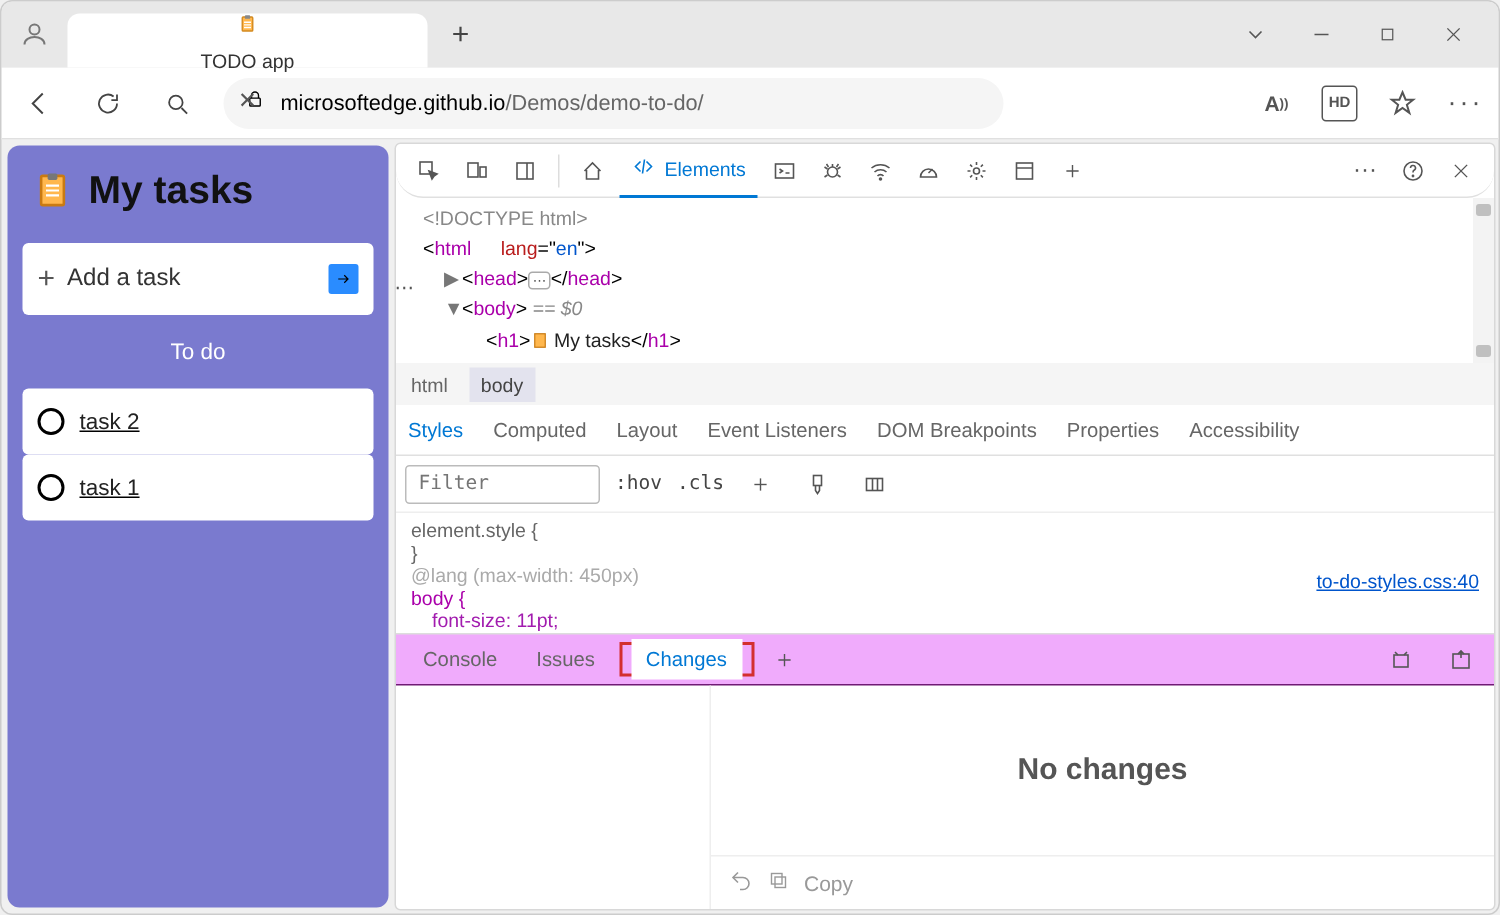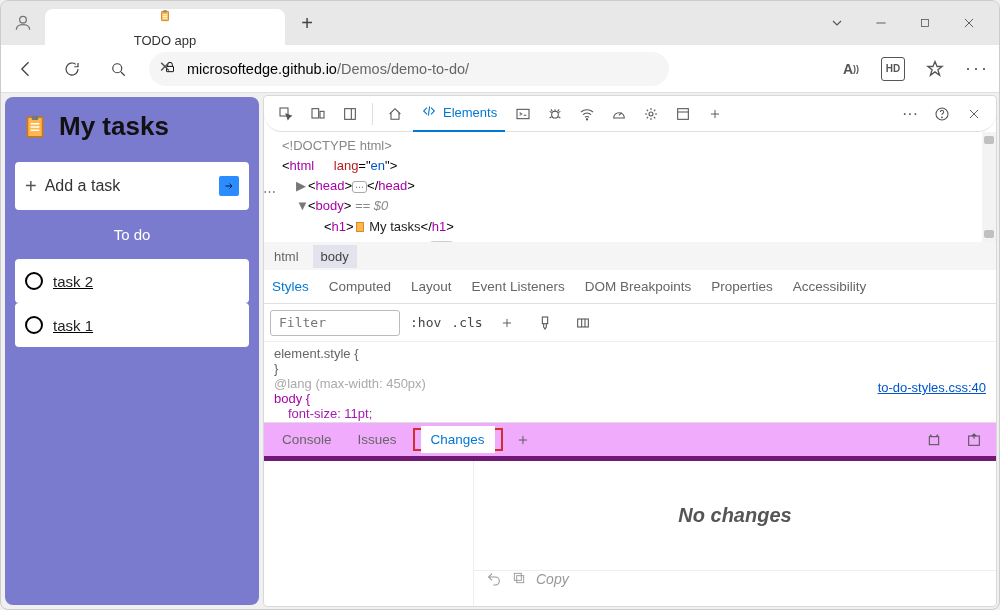--- a/index.html
+++ b/index.html
@@ -85,25 +85,25 @@
 .s-body { color: #aa00aa; }
 .s-prop { color: #a21caf; padding-left: 14px; }
 .s-link { position: absolute; right: 10px; top: 38px; color: #0055cc; text-decoration: underline; font-size: 13px; }
 
 .drawer-tabs { height: 34px; border-top: 1px solid #ddd; background:#f0abfc; display:flex; align-items:center; padding: 0 8px; gap: 6px; font-size: 13.5px; color:#666; position: relative; }
 .drawer-tab { padding: 6px 10px; }
 .drawer-tab.active { color: #0078d4; background:#fff; }
 .highlight-box { border: 2.5px solid #d32f2f; position: relative; padding: 2px 6px; }
 .drawer-actions { margin-left: auto; display:flex; gap: 12px; }
 
-.drawer-body { flex: 1; display: flex; min-height: 0; border-top: 5px solid #701a75; font-style: italic; }
+.drawer-body { flex: 1; display: flex; min-height: 0; border-top: 1px solid #701a75; }
 .drawer-left { width: 210px; border-right: 1px solid #eee; }
 .drawer-right { flex: 1; display:flex; flex-direction: column; }
 .no-changes { flex: 1; display:flex; align-items:center; justify-content:center; font-size: 20px; font-weight: 600; color: #555; }
-.copy-bar { height: 36px; border-top: 1px solid #eee; display:flex; align-items:flex-start; padding: 0 12px; gap: 10px; color: #999; font-size: 14px; }
+.copy-bar { height: 36px; border-top: 1px solid #eee; display:flex; align-items:center; padding: 0 12px; gap: 10px; color: #999; font-size: 14px; }
 
 svg { stroke: currentColor; fill: none; stroke-width: 1.6; }
 </style>
 </head>
 <body>
 
 <div class="titlebar">
   <div class="profile-icon">
     <svg width="20" height="20" viewBox="0 0 24 24">
         <circle cx="12" cy="8" r="4"></circle>

